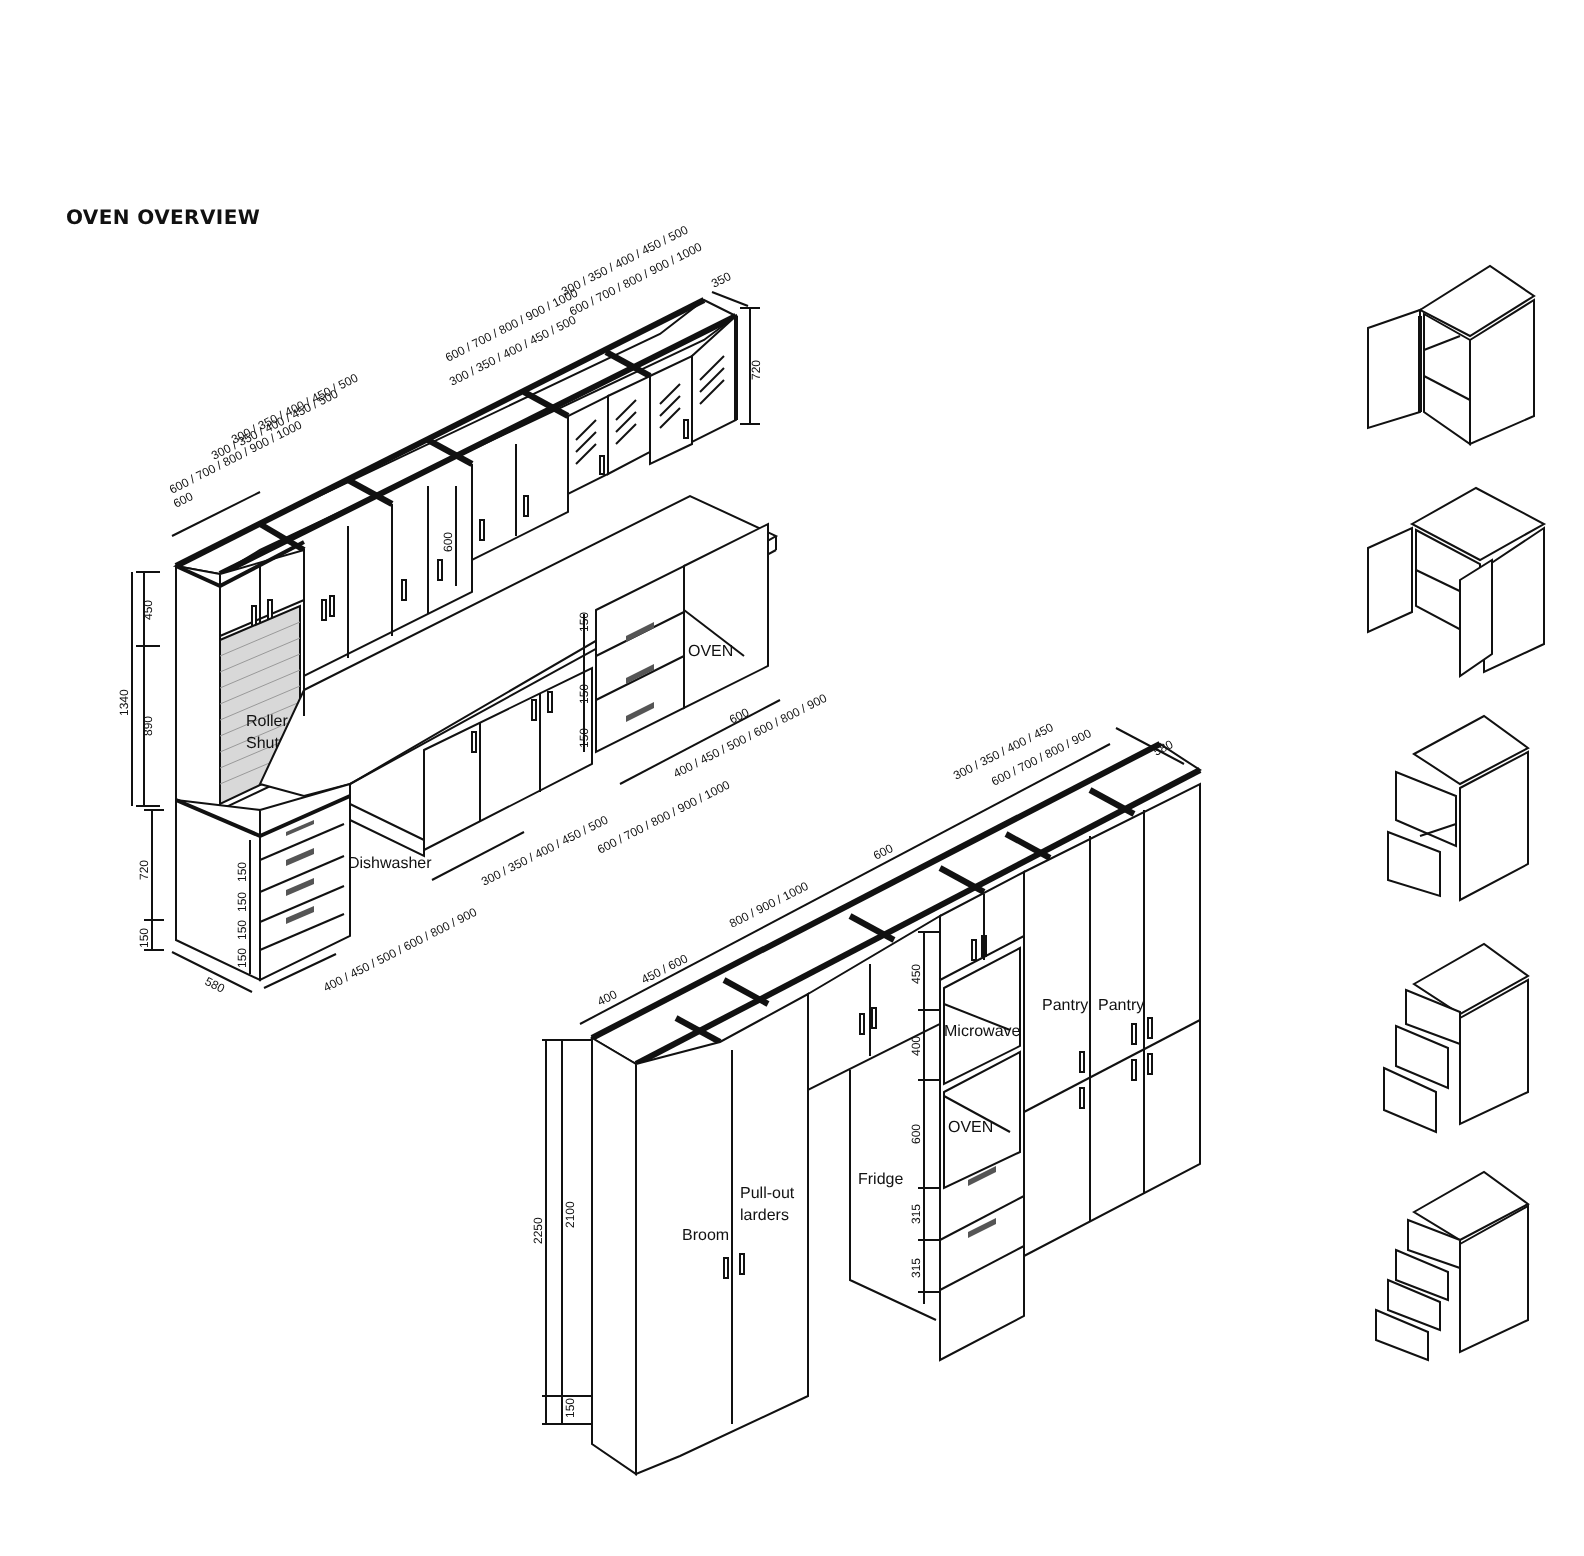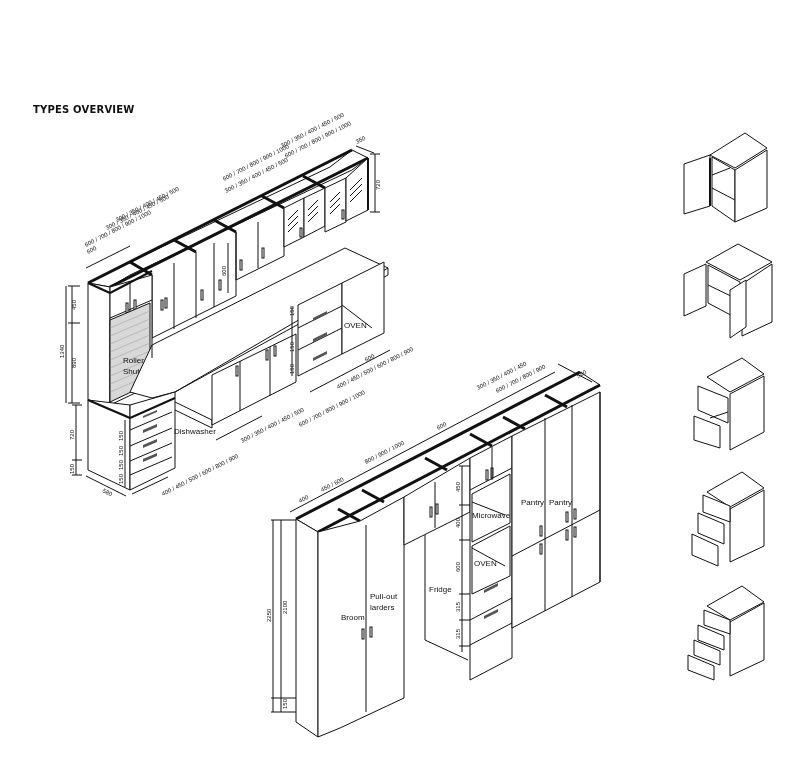--- a/index.html
+++ b/index.html
@@ -13,21 +13,21 @@
   .th { stroke:#111; fill:none; stroke-width:2; }
   .tk { stroke:#111; fill:none; stroke-width:3; }
   .wf { stroke:#111; fill:#fff; stroke-width:1; }
   .hdl { stroke:#111; fill:#fff; stroke-width:1; }
   .dim { font-size:6px; }
   .lbl { font-size:8px; }
 </style>
 </head>
 <body>
 
-<div class="title">TYPES OVERVIEW</div>
+<div class="title">OVEN OVERVIEW</div>
 
 <svg width="792" height="778" viewBox="0 0 792 778">
 
   <g>
 
     <polygon class="wf" points="88,283 130,262 330,167 352,150 368,158 352,170 130,275 110,287"></polygon>
     <line class="tk" x1="88" y1="283" x2="352" y2="150"></line>
     <line class="tk" x1="110" y1="287" x2="368" y2="158"></line>
 
     <line class="tk" x1="130" y1="262" x2="152" y2="275"></line>

